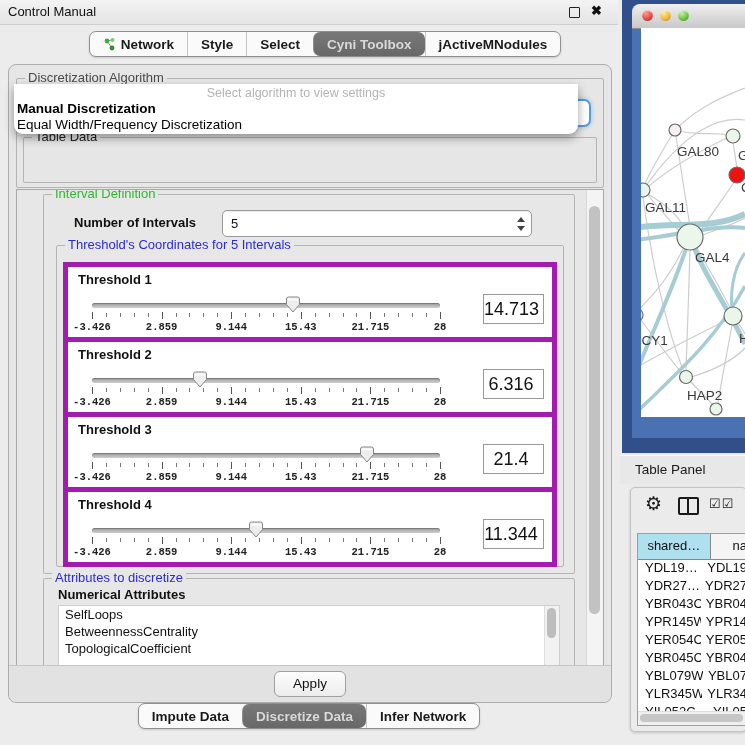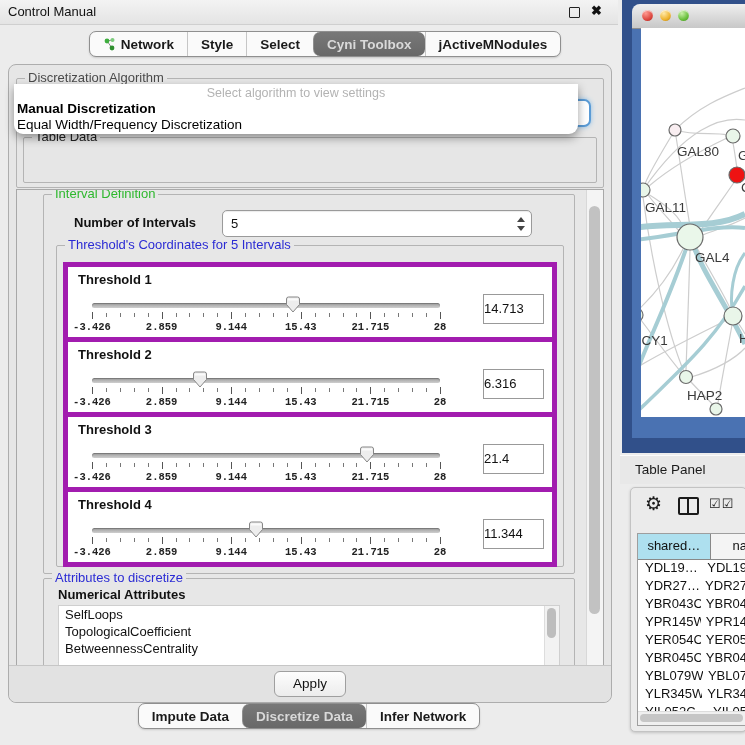--- a/index.html
+++ b/index.html
@@ -59,21 +59,21 @@
   .thr-panel{position:absolute;left:6px;right:6px;height:70px;background:#ffffff;border:5px solid #a21caf;}
   .thr-name{position:absolute;left:10px;top:5px;font-size:13px;font-weight:bold;color:#111;}
   .slider{position:absolute;left:24px;top:33px;width:348px;height:34px;}
   .track{position:absolute;left:0;right:0;top:3px;height:5px;border-radius:3px;background:linear-gradient(#9a9a9a,#cfcfcf);box-shadow:inset 0 1px 1px rgba(0,0,0,.25);}
   .thumbsvg{position:absolute;top:-4px;transform:translateX(-50%);}
   .ticks{position:absolute;left:0;right:0;top:12px;height:8px;}
   .tick{position:absolute;top:1px;width:1px;height:4px;background:#777;}
   .tick.major{top:0;height:7px;background:#555;}
   .slabels{position:absolute;left:0;right:0;top:21px;height:12px;}
   .slabel{position:absolute;transform:translateX(-50%);font-size:10.5px;font-weight:bold;color:#222;white-space:nowrap;font-family:Liberation Mono, monospace;}
-  .thr-val{position:absolute;right:8px;top:27px;width:54px;height:28px;background:#fff;border:1px solid #999;font-size:13px;color:#111;text-align:left;line-height:28px;padding-right:5px;}
+  .thr-val{position:absolute;right:8px;top:27px;width:54px;height:28px;background:#fff;border:1px solid #999;font-size:18px;color:#111;text-align:center;line-height:28px;padding-right:5px;}
 
   .attr-fs{left:26px;top:388px;width:530px;height:110px;}
   .attr-fs>.tlabel{color:#2b2bd4;}
   .attr-sub{position:absolute;left:14px;top:8px;font-size:13px;font-weight:bold;color:#111;}
   .attr-list{position:absolute;left:14px;top:26px;width:500px;height:70px;background:#fff;border:1px solid #cfcfcf;overflow:hidden;}
   .attr-item{font-size:13px;color:#111;line-height:17px;padding-left:6px;}
   .attr-list .lsb{position:absolute;right:0;top:0;bottom:0;width:14px;background:#f2f2f2;border-left:1px solid #ddd;}
   .attr-list .lsb .thumb{position:absolute;left:2px;top:2px;width:9px;height:30px;background:#bdbdbd;border-radius:5px;}
 
   .applybar{position:absolute;left:0;bottom:0;width:100%;height:36px;background:#e2e2e2;border-top:1px solid #c6c6c6;border-radius:0 0 8px 8px;}
@@ -361,22 +361,22 @@
   </div>
             </div>
         </div>
       </div>
 
       <div class="tborder attr-fs">
         <span class="tlabel">Attributes to discretize</span>
         <span class="attr-sub">Numerical Attributes</span>
         <div class="attr-list" id="attr-list">
           <div class="attr-item">SelfLoops</div>
+            <div class="attr-item">BetweennessCentrality</div>
             <div class="attr-item">TopologicalCoefficient</div>
-            <div class="attr-item">BetweennessCentrality</div>
             <div class="lsb">
               <div class="thumb"></div>
             </div>
         </div>
       </div>
 
       <div class="vsb">
         <div class="thumb" style="top:16px;height:408px;"></div>
       </div>
     </div>

